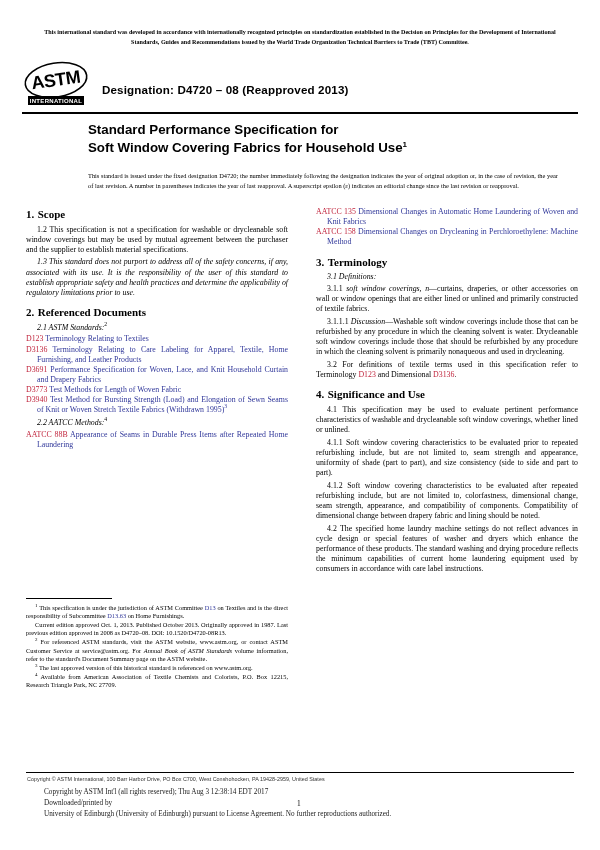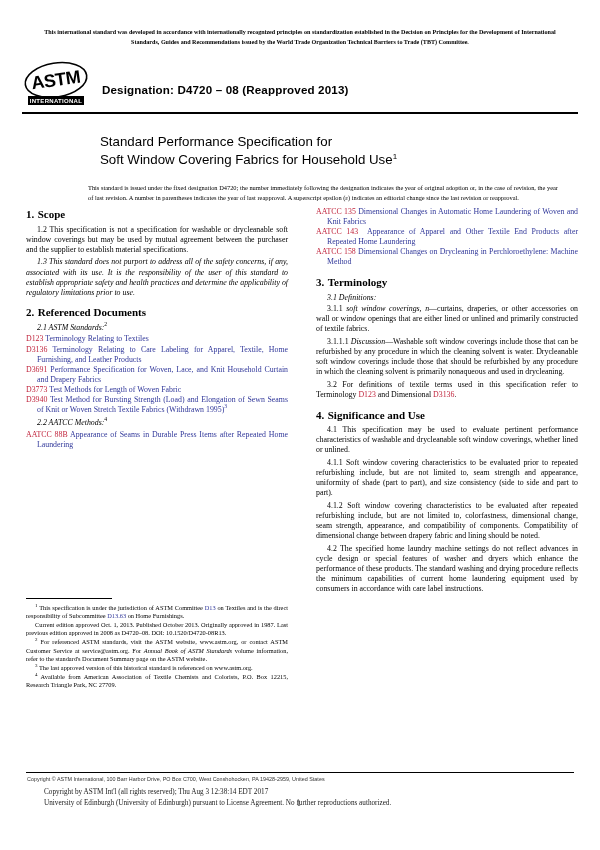--- a/index.html
+++ b/index.html
@@ -73,24 +73,24 @@
   
   .title-block {
     position: absolute;
     left: 88px;
     top: 121px;
     width: 470px;
   }
   .doc-title {
     font-family: "Liberation Sans", sans-serif;
     font-size: 13.3px;
-    font-weight: normal;
+    font-weight: bold;
     line-height: 1.38;
     color: #000;
-    margin: 12px;
+    margin: 0;
   }
   .doc-title sup {
     font-size: 8px;
     vertical-align: super;
     line-height: 0;
   }
   .issue-note {
     margin-top: 13px;
     font-family: "Liberation Serif", serif;
     font-size: 6.4px;
@@ -292,21 +292,20 @@
       <div class="reflist">
         <p class="refitem"><span class="refid">AATCC 88B</span> <span class="reftitle">Appearance of Seams in Durable Press Items after Repeated Home Laundering</span></p>
       </div>
 
     </div>
 
     <div class="col col-right">
 
       <div class="reflist">
         <p class="refitem"><span class="refid">AATCC 135</span> <span class="reftitle">Dimensional Changes in Automatic Home Laundering of Woven and Knit Fabrics</span></p>
-        <p class="refitem"><span class="refid">AATCC 143</span>&nbsp; <span class="reftitle">Appearance of Apparel and Other Textile End Products after Repeated Home Laundering</span></p>
         <p class="refitem"><span class="refid">AATCC 158</span> <span class="reftitle">Dimensional Changes on Drycleaning in Perchloroethylene: Machine Method</span></p>
       </div>
 
       <h2 class="sec">
         <span class="sec-num">3.</span><span>Terminology</span>
       </h2>
 
       <p class="subhead">3.1 Definitions:</p>
 
       <p class="para"><span>3.1.1</span> <span class="it">soft window coverings, n</span><span>—curtains, draperies, or other accessories on wall or window openings that are either lined or unlined and primarily constructed of textile fabrics.</span></p>
@@ -334,18 +333,19 @@
     <p><sup>2</sup> <span>For referenced ASTM standards, visit the ASTM website, www.astm.org, or contact ASTM Customer Service at service@astm.org. For </span><span class="it">Annual Book of ASTM Standards</span><span> volume information, refer to the standard's Document Summary page on the ASTM website.</span></p>
     <p><sup>3</sup> <span>The last approved version of this historical standard is referenced on www.astm.org.</span></p>
     <p><sup>4</sup> <span>Available from American Association of Textile Chemists and Colorists, P.O. Box 12215, Research Triangle Park, NC 27709.</span></p>
   </div>
 
   <div class="footer">
     <div class="footer-rule"></div>
     <div class="copyright-line">Copyright © ASTM International, 100 Barr Harbor Drive, PO Box C700, West Conshohocken, PA 19428-2959, United States</div>
     <div class="license-block">
       <div>Copyright by ASTM Int'l (all rights reserved); Thu Aug  3 12:38:14 EDT 2017</div>
+      <div>Downloaded/printed by</div>
       <div>University of Edinburgh (University of Edinburgh) pursuant to License Agreement. No further reproductions authorized.</div>
     </div>
   </div>
   <div class="page-number">1</div>
 
 </div>
 
 </body></html>

